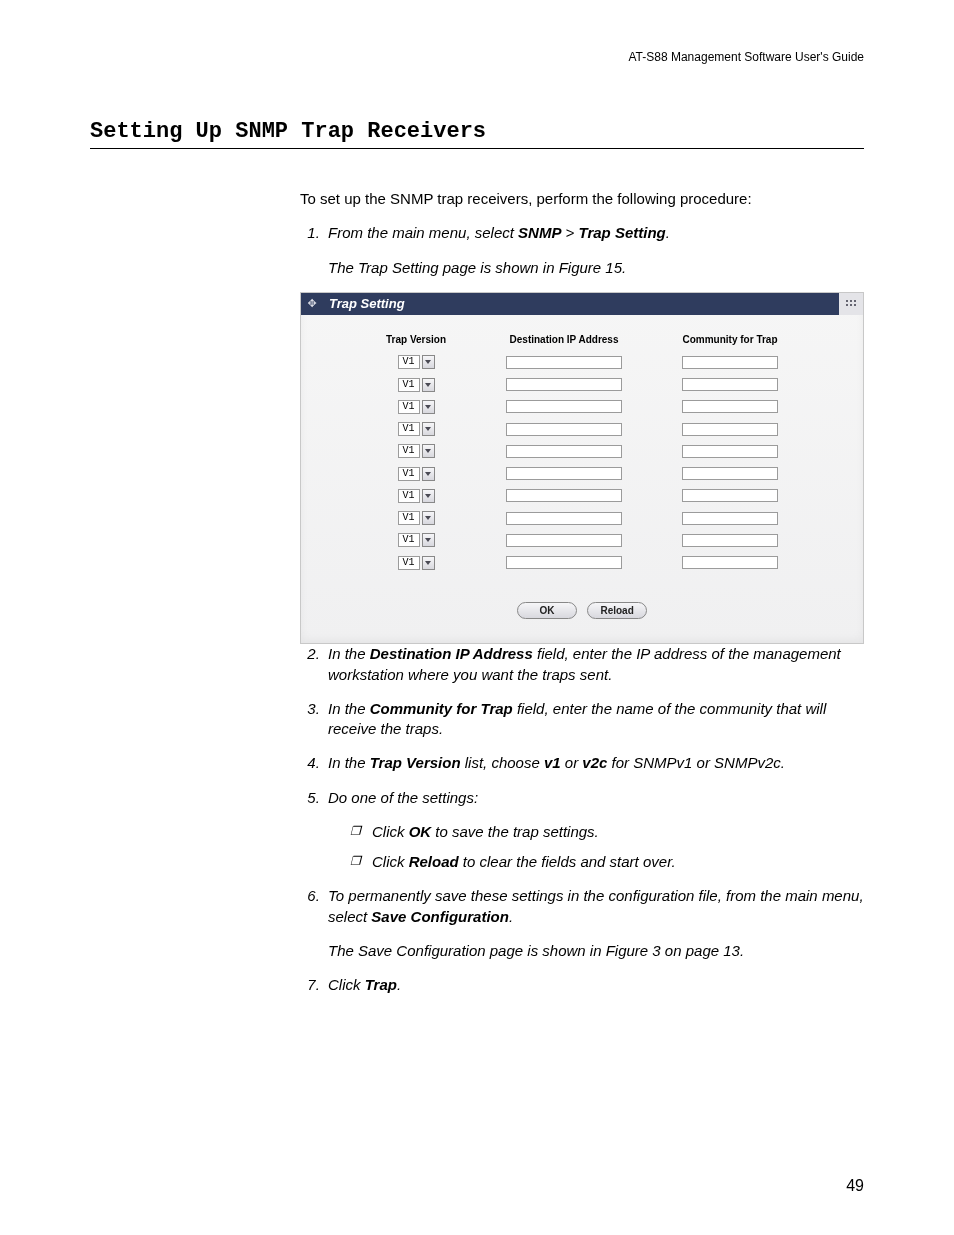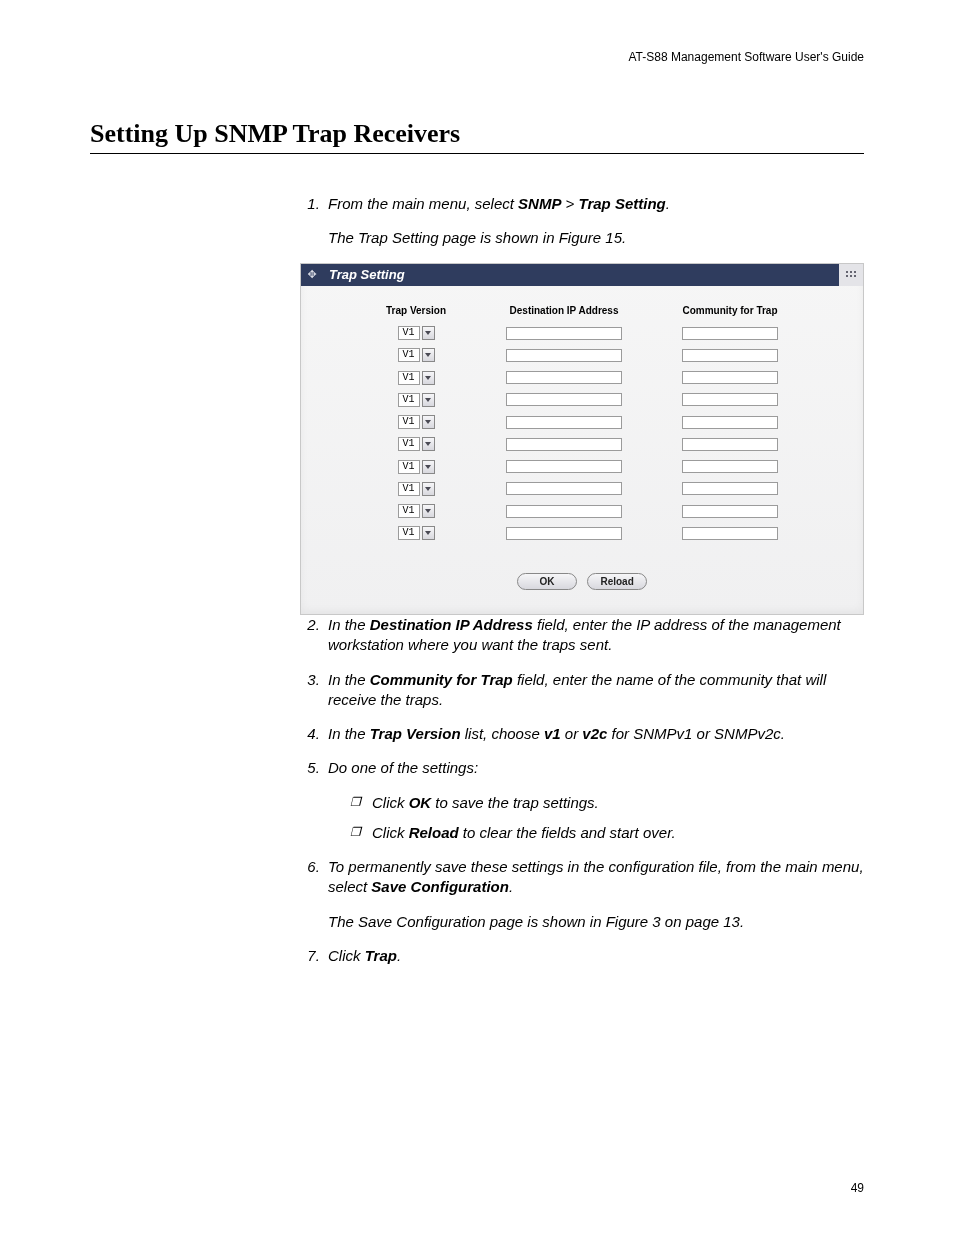--- a/index.html
+++ b/index.html
@@ -17,22 +17,22 @@
     padding: 50px 90px 40px 90px;
   }
   .header-doc-title {
     text-align: right;
     font-size: 12px;
     font-family: Arial, sans-serif;
     color: #000;
     margin-bottom: 55px;
   }
   .chapter-heading {
-    font-family: Liberation Serif, serif;
-    font-size: 26px;
+    font-family: Liberation Mono, monospace;
+    font-size: 22px;
     font-weight: bold;
     border-bottom: 1.5px solid #000;
     padding-bottom: 4px;
     margin-bottom: 40px;
   }
   .body {
     margin-left: 210px;
     font-size: 15px;
     line-height: 1.35;
   }
@@ -185,32 +185,33 @@
     color: #222;
     padding: 1px 12px;
     margin: 0 3px;
     min-width: 34px;
     text-align:center;
   }
   .page-number {
     position: absolute;
     bottom: 40px;
     right: 90px;
-    font-size: 12px;
+    font-size: 16px;
   }
 </style>
 </head>
 <body>
 
 <div class="page">
   <div class="header-doc-title">AT-S88 Management Software User's Guide</div>
 
   <div class="chapter-heading">Setting Up SNMP Trap Receivers</div>
 
   <div class="body">
+    <p>To set up the SNMP trap receivers, perform the following procedure:</p>
 
     <ol class="steps">
       <li>
         <span>
           <span>From the main menu, select </span><b>SNMP</b><span> &gt; </span><b>Trap Setting</b><span>.</span>
         </span>
         <div class="after">The Trap Setting page is shown in Figure 15.</div>
       </li>
     </ol>
 

